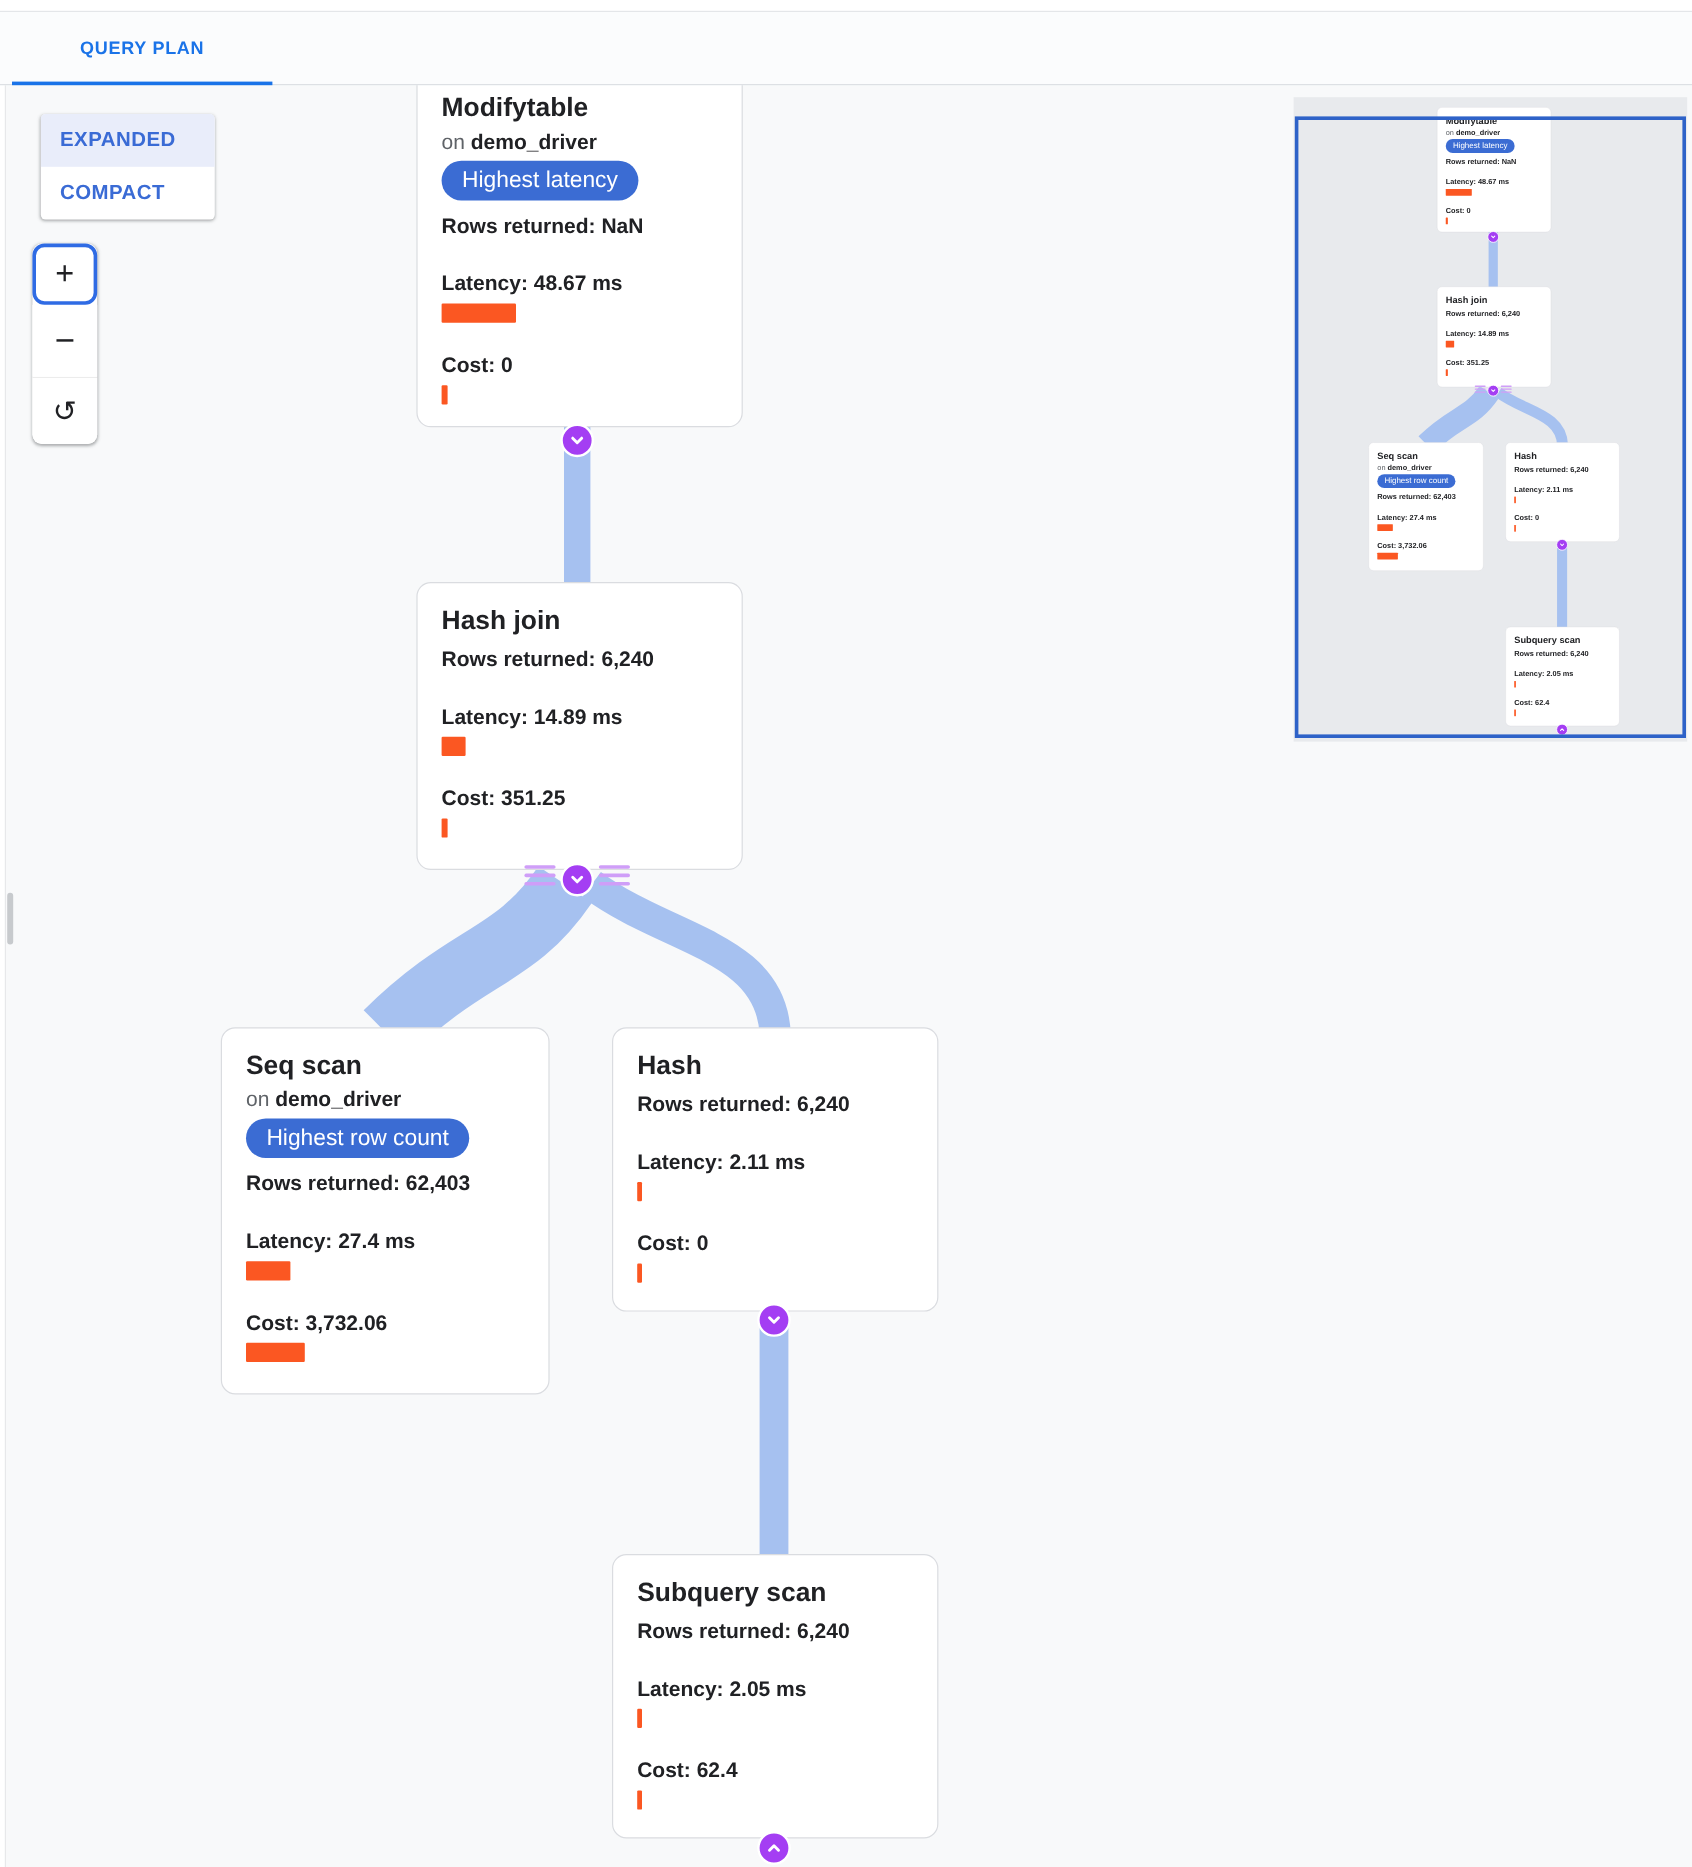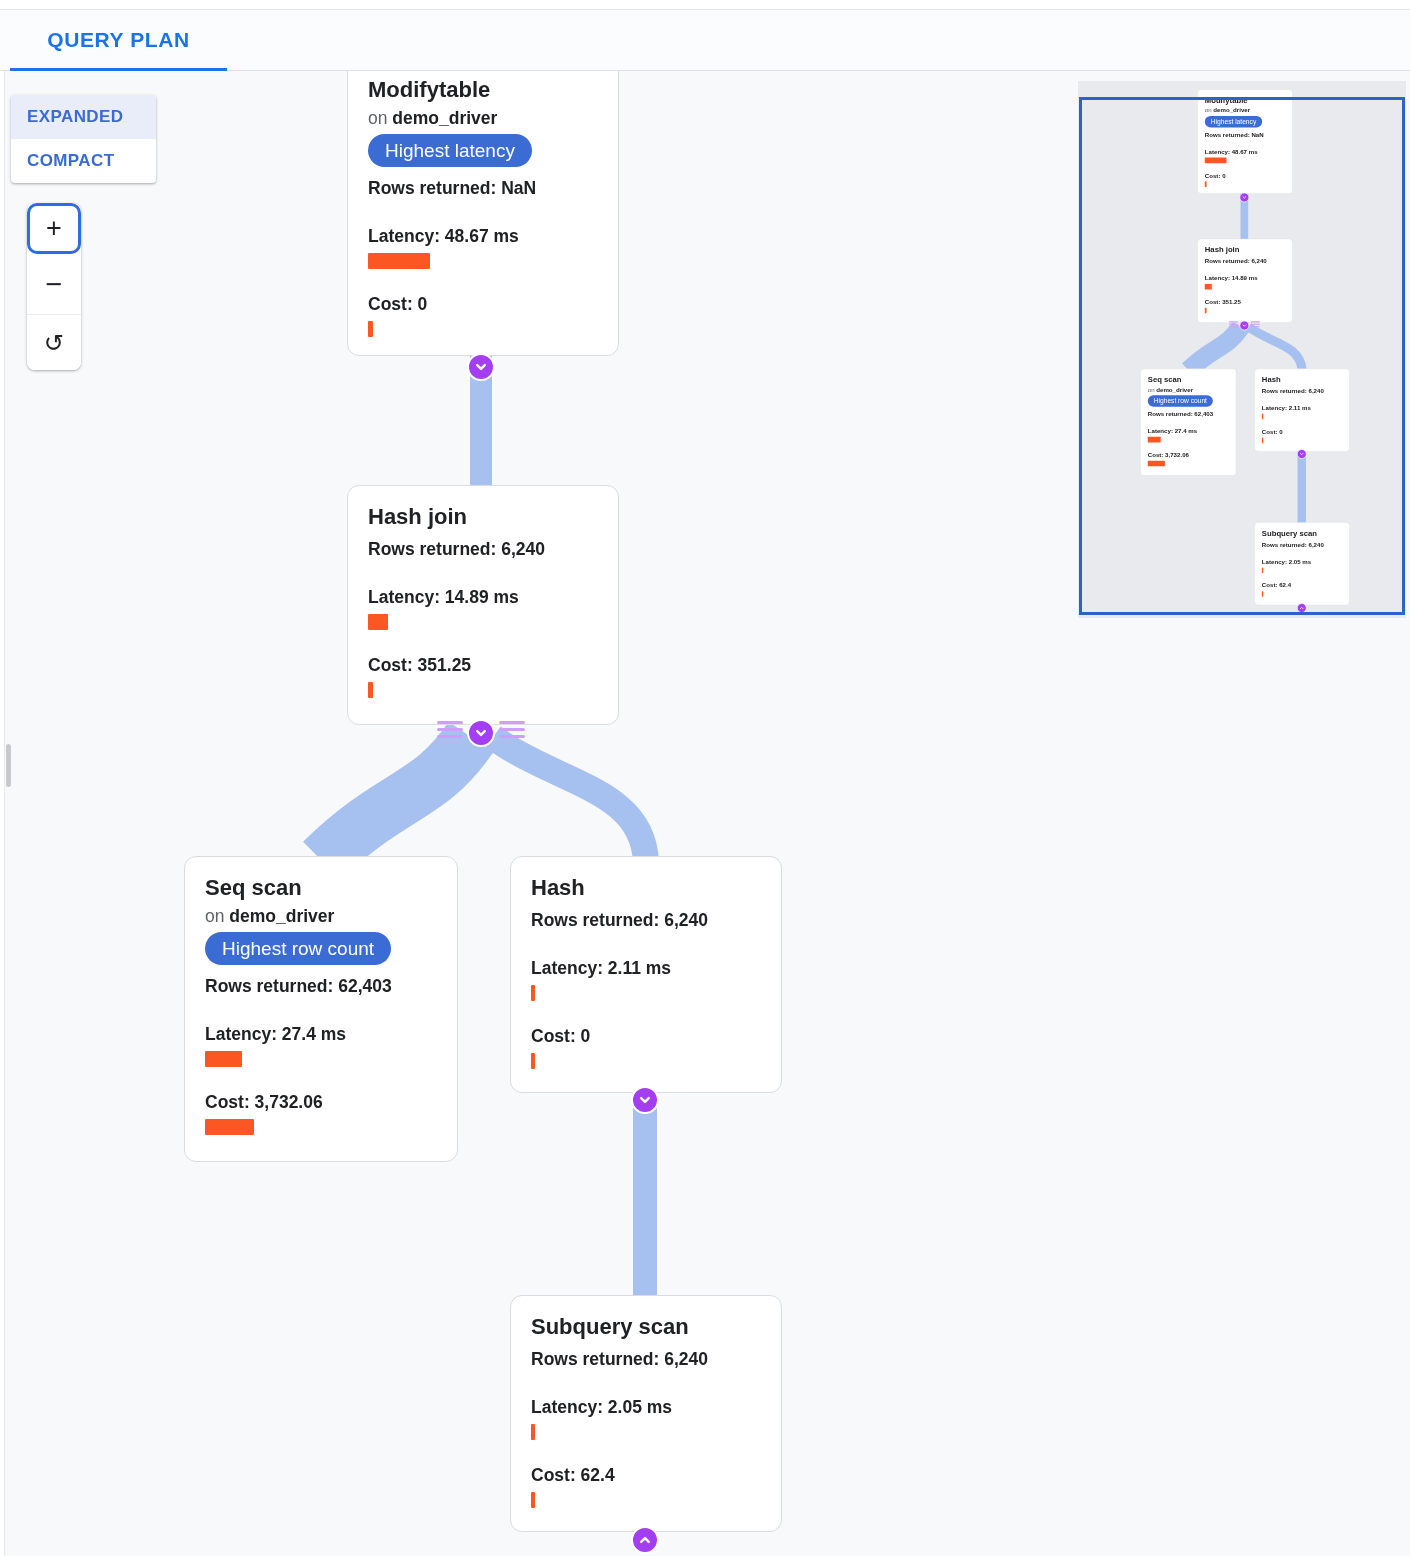--- a/index.html
+++ b/index.html
@@ -5,29 +5,29 @@
   html,body{margin:0;padding:0;}
   body{
     width:1410px;height:1556px;position:relative;overflow:hidden;
     background:#f8f9fa;
     font-family:"Liberation Sans","DejaVu Sans",sans-serif;
     color:#202124;
   }
   
   .top-strip{position:absolute;top:0;left:0;right:0;height:9px;background:#ffffff;border-bottom:1px solid #e4e6e9;z-index:7;}
   .tabbar{position:absolute;top:10px;left:0;right:0;height:61px;background:#fbfcfd;border-bottom:1px solid #dde0e4;z-index:7;display:flex;padding-left:10px;box-sizing:border-box;}
-  .tab{height:100%;display:flex;align-items:center;justify-content:center;font-size:21px;font-weight:bold;letter-spacing:.6px;cursor:pointer;position:relative;}
+  .tab{height:100%;display:flex;align-items:center;justify-content:center;font-size:15px;font-weight:bold;letter-spacing:.6px;cursor:pointer;position:relative;}
   .tab.active{color:#1a73e8;width:217px;}
   .tab.inactive{color:#5f6368;width:224px;}
   .tab-underline{position:absolute;left:0;right:0;bottom:-1px;height:3px;background:#1a73e8;}
   
   .left-gutter{position:absolute;left:0;top:71px;bottom:0;width:4px;background:#ffffff;border-right:1px solid #e7e8ea;z-index:6;}
   .scroll-thumb{position:absolute;left:6px;top:744px;width:5px;height:43px;background:#c7cacd;border-radius:3px;z-index:6;}
   
-  .view-toggle{position:absolute;left:11px;top:95px;width:145px;background:#ffffff;border-radius:4px;box-shadow:0 1px 3px rgba(60,64,67,.3),0 1px 2px rgba(60,64,67,.15);z-index:8;overflow:hidden;}
+  .view-toggle{position:absolute;left:34px;top:95px;width:145px;background:#ffffff;border-radius:4px;box-shadow:0 1px 3px rgba(60,64,67,.3),0 1px 2px rgba(60,64,67,.15);z-index:8;overflow:hidden;}
   .view-row{height:44px;display:flex;align-items:center;padding-left:16px;font-size:17px;font-weight:bold;letter-spacing:.4px;color:#3a6bd5;cursor:pointer;}
   .view-row.selected{background:#e9edfa;}
   .zoom-panel{position:absolute;left:27px;top:203px;width:54px;height:167px;background:#ffffff;border-radius:8px;box-shadow:0 1px 3px rgba(60,64,67,.3),0 1px 2px rgba(60,64,67,.15);z-index:8;}
   .zoom-btn{position:absolute;left:0;width:54px;display:flex;align-items:center;justify-content:center;background:#ffffff;cursor:pointer;box-sizing:border-box;font-size:27px;color:#202124;}
   .zoom-in{top:0;height:51px;border:3px solid #2f6be4;border-radius:10px;z-index:2;}
   .zoom-out{top:51px;height:60px;font-size:29px;border-radius:0;}
   .zoom-reset{top:111px;height:56px;border-top:1px solid #ececec;border-radius:0 0 8px 8px;font-family:"DejaVu Sans",sans-serif;font-size:24px;}
   
   #tree{position:absolute;left:0;top:0;width:820px;height:1560px;z-index:1;}
   .edges{position:absolute;left:0;top:0;}

